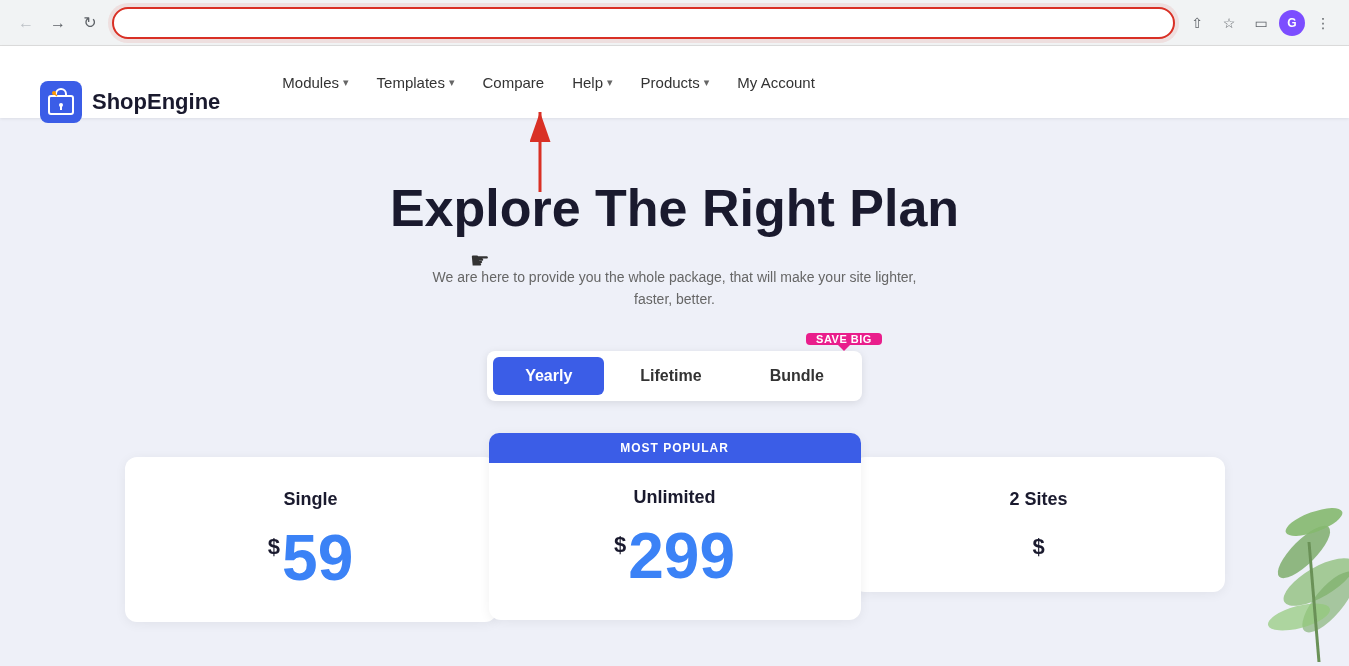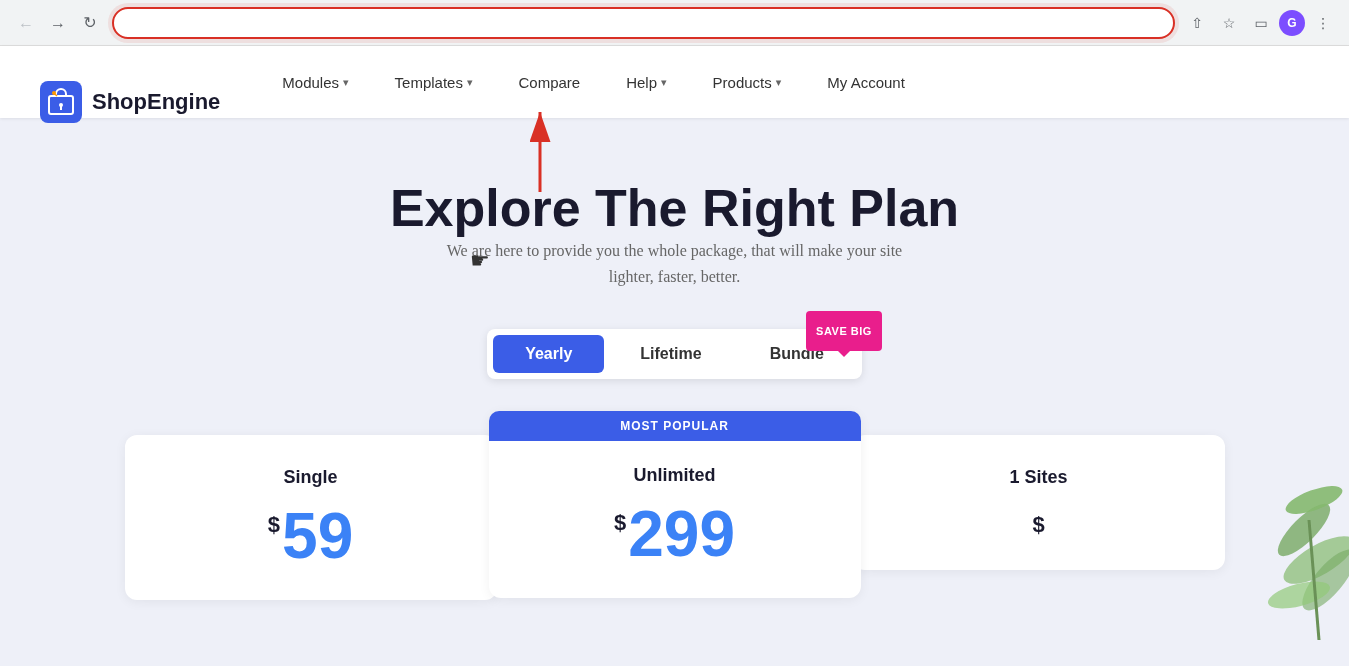--- a/index.html
+++ b/index.html
@@ -119,21 +119,21 @@
       font-size: 20px;
       position: relative;
     }
     .logo-text {
       font-size: 22px;
       font-weight: 700;
       color: #1a1a2e;
     }
     .nav-items {
       display: flex;
-      gap: 18px;
+      gap: 0;
       flex: 1;
     }
     .nav-item {
       padding: 8px 14px;
       font-size: 15px;
       color: #333;
       cursor: pointer;
       display: flex; align-items: center; gap: 4px;
       border-radius: 4px;
       text-decoration: none;
@@ -158,46 +158,45 @@
       font-size: 22px;
       color: #333;
       pointer-events: none;
     }
 
     .page-title {
       font-size: 52px;
       font-weight: 800;
       color: #1a1a2e;
       text-align: center;
-      margin-bottom: 0;
+      margin-bottom: 28px;
     }
     .page-subtitle {
-      font-size: 16px;
+      font-size: 14px;
       color: #666;
       text-align: center;
       max-width: 500px;
       line-height: 1.6;
       margin-bottom: 40px;
-      font-family: Liberation Serif, serif;
     }
 
     
     .toggle-section {
       position: relative;
       margin-bottom: 32px;
     }
     .save-big-badge {
       position: absolute;
       top: -18px;
       right: -20px;
       background: #e91e8c;
       color: #fff;
       font-size: 11px;
       font-weight: 700;
-      padding: 14px 10px;
+      padding: 0 10px;
       border-radius: 4px;
       letter-spacing: 0.5px;
     }
     .save-big-badge::after {
       content: '';
       position: absolute;
       bottom: -6px;
       left: 50%;
       transform: translateX(-50%);
       border-left: 6px solid transparent;
@@ -406,21 +405,21 @@
       <div class="pricing-card popular">
         <div class="popular-banner">MOST POPULAR</div>
         <div class="plan-name">Unlimited</div>
         <div class="plan-price">
           <span class="price-dollar">$</span>
           <span class="price-amount">299</span>
         </div>
       </div>
 
       <div class="pricing-card side">
-        <div class="plan-name">1 Sites</div>
+        <div class="plan-name">2 Sites</div>
         <div class="plan-price">
           <span class="price-dollar">$</span>
         </div>
       </div>
 
     </div>
 
     <svg class="plant-decoration" viewBox="0 0 120 200" fill="none" xmlns="http://www.w3.org/2000/svg">
       <ellipse cx="90" cy="120" rx="40" ry="15" transform="rotate(-30 90 120)" fill="#6aab4b" opacity="0.7"></ellipse>
       <ellipse cx="75" cy="90" rx="35" ry="12" transform="rotate(-45 75 90)" fill="#5a9940" opacity="0.8"></ellipse>

